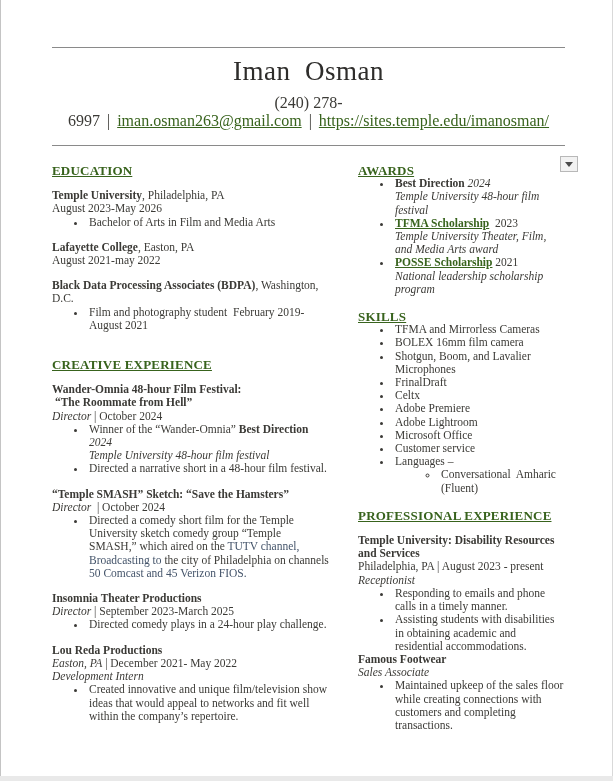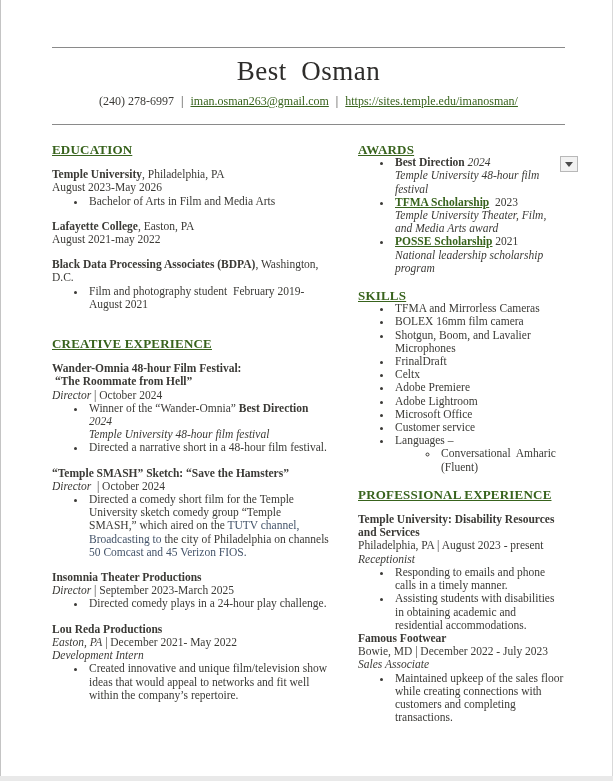--- a/index.html
+++ b/index.html
@@ -11,21 +11,21 @@
   .edge-r { position:absolute; right:0; top:0; width:1px; height:781px; background:#d9d9d9; }
   .bottom-band { position:absolute; left:0; right:0; bottom:0; height:5px; background:#e9e9e9; }
   .content { padding:0 48px 0 52px; }
   .rule { border:none; border-top:1px solid #8a8a8a; margin:0; }
   .rule-top { margin-top:47px; }
   .rule-mid { margin-top:15px; }
   .name {
     text-align:center; font-size:27px; font-weight:400; margin:8px 0 0;
     letter-spacing:0.5px; white-space:pre-wrap; color:#2e2d2b;
   }
-  .contact { text-align:center; font-size:12px; margin-top:7px; white-space:pre-wrap;font-family:Liberation Serif, serif; }
+  .contact { text-align:center; font-size:16px; margin-top:7px; white-space:pre-wrap;font-family:Liberation Serif, serif; }
   .contact .sep { margin:0 7px; color:#3b3a36; }
   .glink { color:#38631d; text-decoration:underline; cursor:pointer; }
   .columns { display:flex; margin-top:18px; font-size:11.5px; line-height:13.2px; }
   .col-left { width:278px; flex:none; }
   .col-gap { width:28px; flex:none; }
   .col-right { width:207px; flex:none; }
   .h {
     color:#38631d; font-weight:700; text-decoration:underline;
     font-size:13px; letter-spacing:0.2px; margin:0; white-space:pre-wrap;
   }
@@ -56,21 +56,21 @@
   <div class="edge-l"></div>
   <div class="edge-r"></div>
   <div class="bottom-band"></div>
 
   <button class="dropdown-btn">
       <span class="caret"></span>
     </button>
 
   <div class="content">
     <hr class="rule rule-top">
-    <h1 class="name">Best  Osman</h1>
+    <h1 class="name">Iman  Osman</h1>
     <div class="contact"><span>(240) 278-6997</span><span class="sep">|</span><a class="glink">iman.osman263@gmail.com</a><span class="sep">|</span><a class="glink">https://sites.temple.edu/imanosman/</a></div>
     <hr class="rule rule-mid">
 
     <div class="columns">
 
       <div class="col-left">
 
         <section>
           <h2 class="h">EDUCATION</h2>
 
@@ -173,21 +173,20 @@
             <div class="line">Philadelphia, PA | August 2023 - present</div>
             <div class="line i">Receptionist</div>
             <ul class="bul">
                 <li>Responding to emails and phone calls in a timely manner.</li>
                 <li>Assisting students with disabilities in obtaining academic and residential accommodations.</li>
               </ul>
           </div>
 
           <div>
             <div class="line b">Famous Footwear</div>
-            <div class="line">Bowie, MD | December 2022 - July 2023</div>
             <div class="line i">Sales Associate</div>
             <ul class="bul">
                 <li>Maintained upkeep of the sales floor while creating connections with customers and completing transactions.</li>
               </ul>
           </div>
         </section>
 
       </div>
     </div>
   </div>

